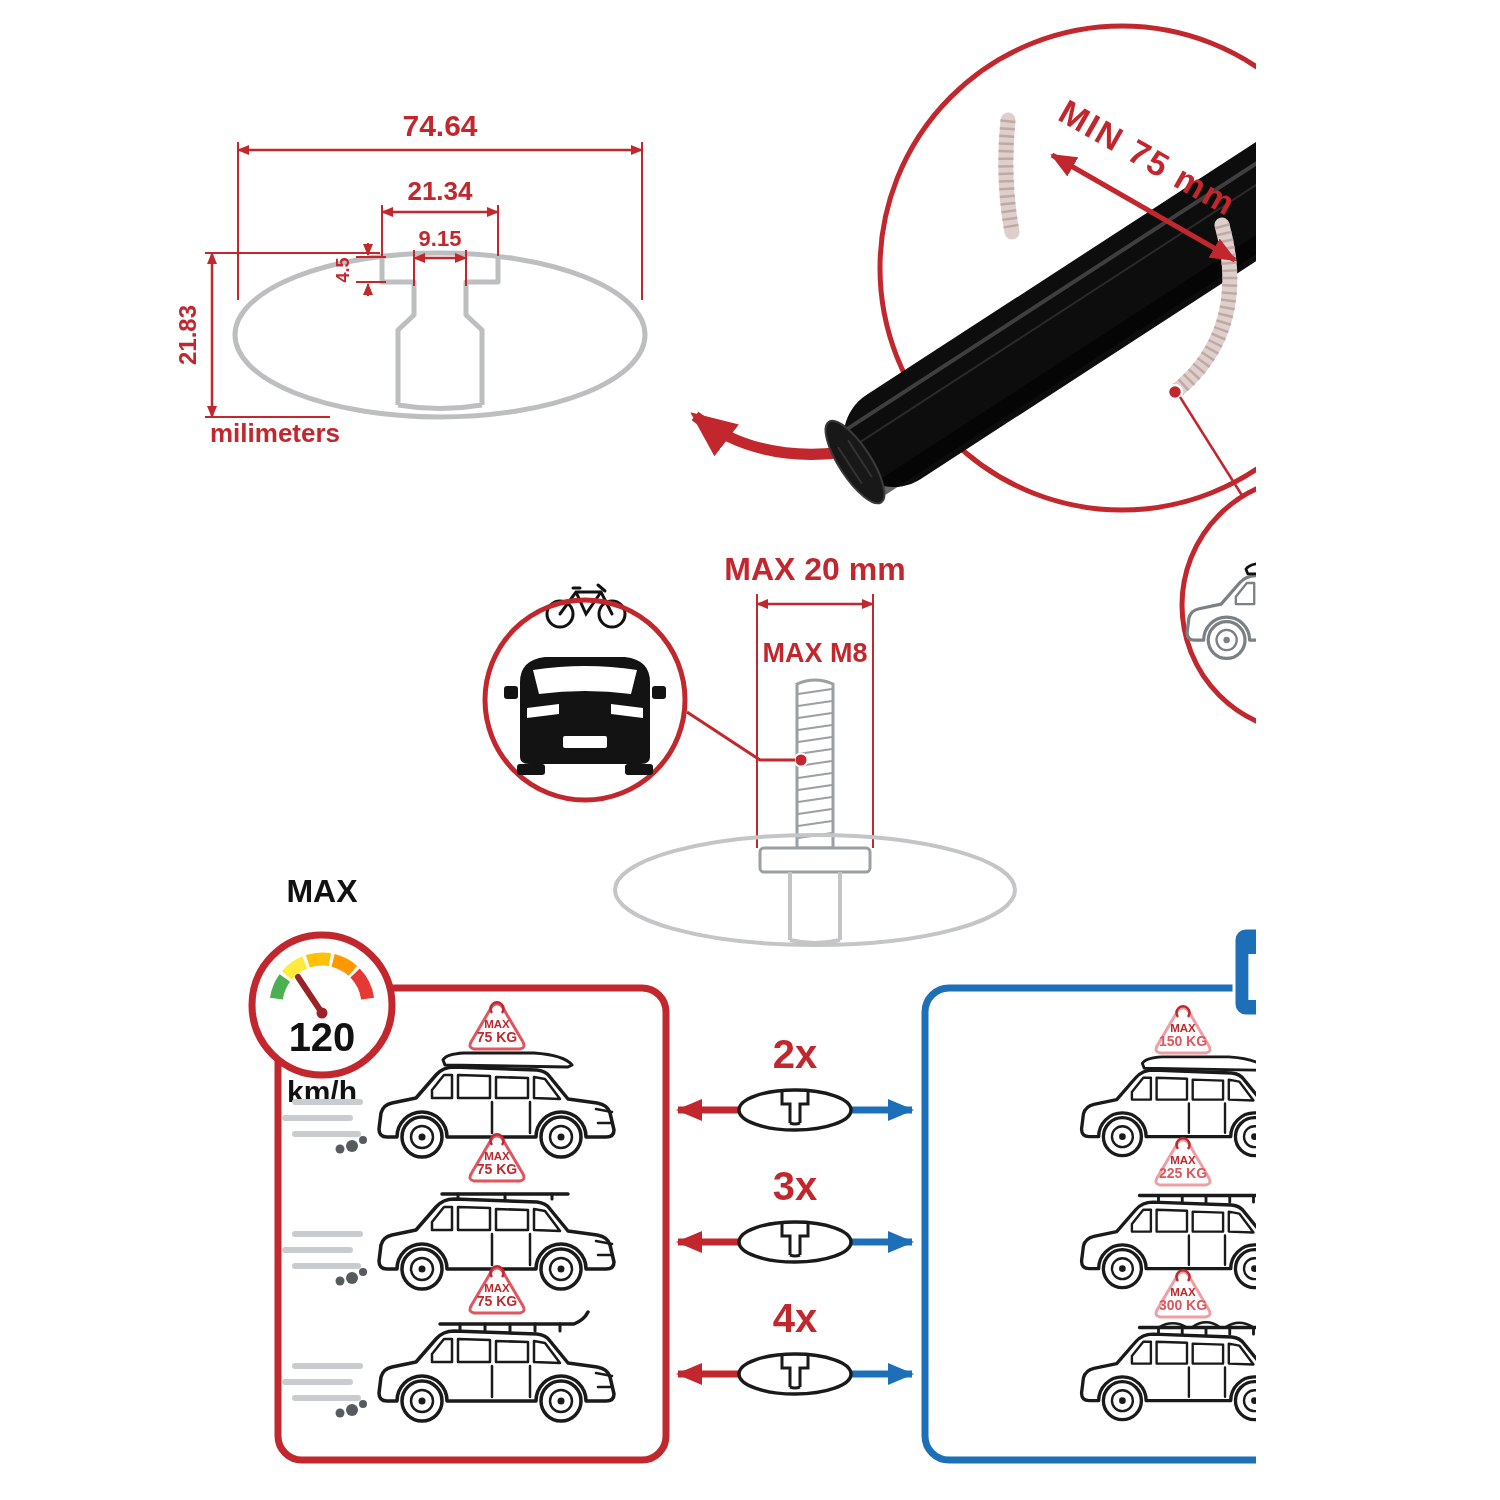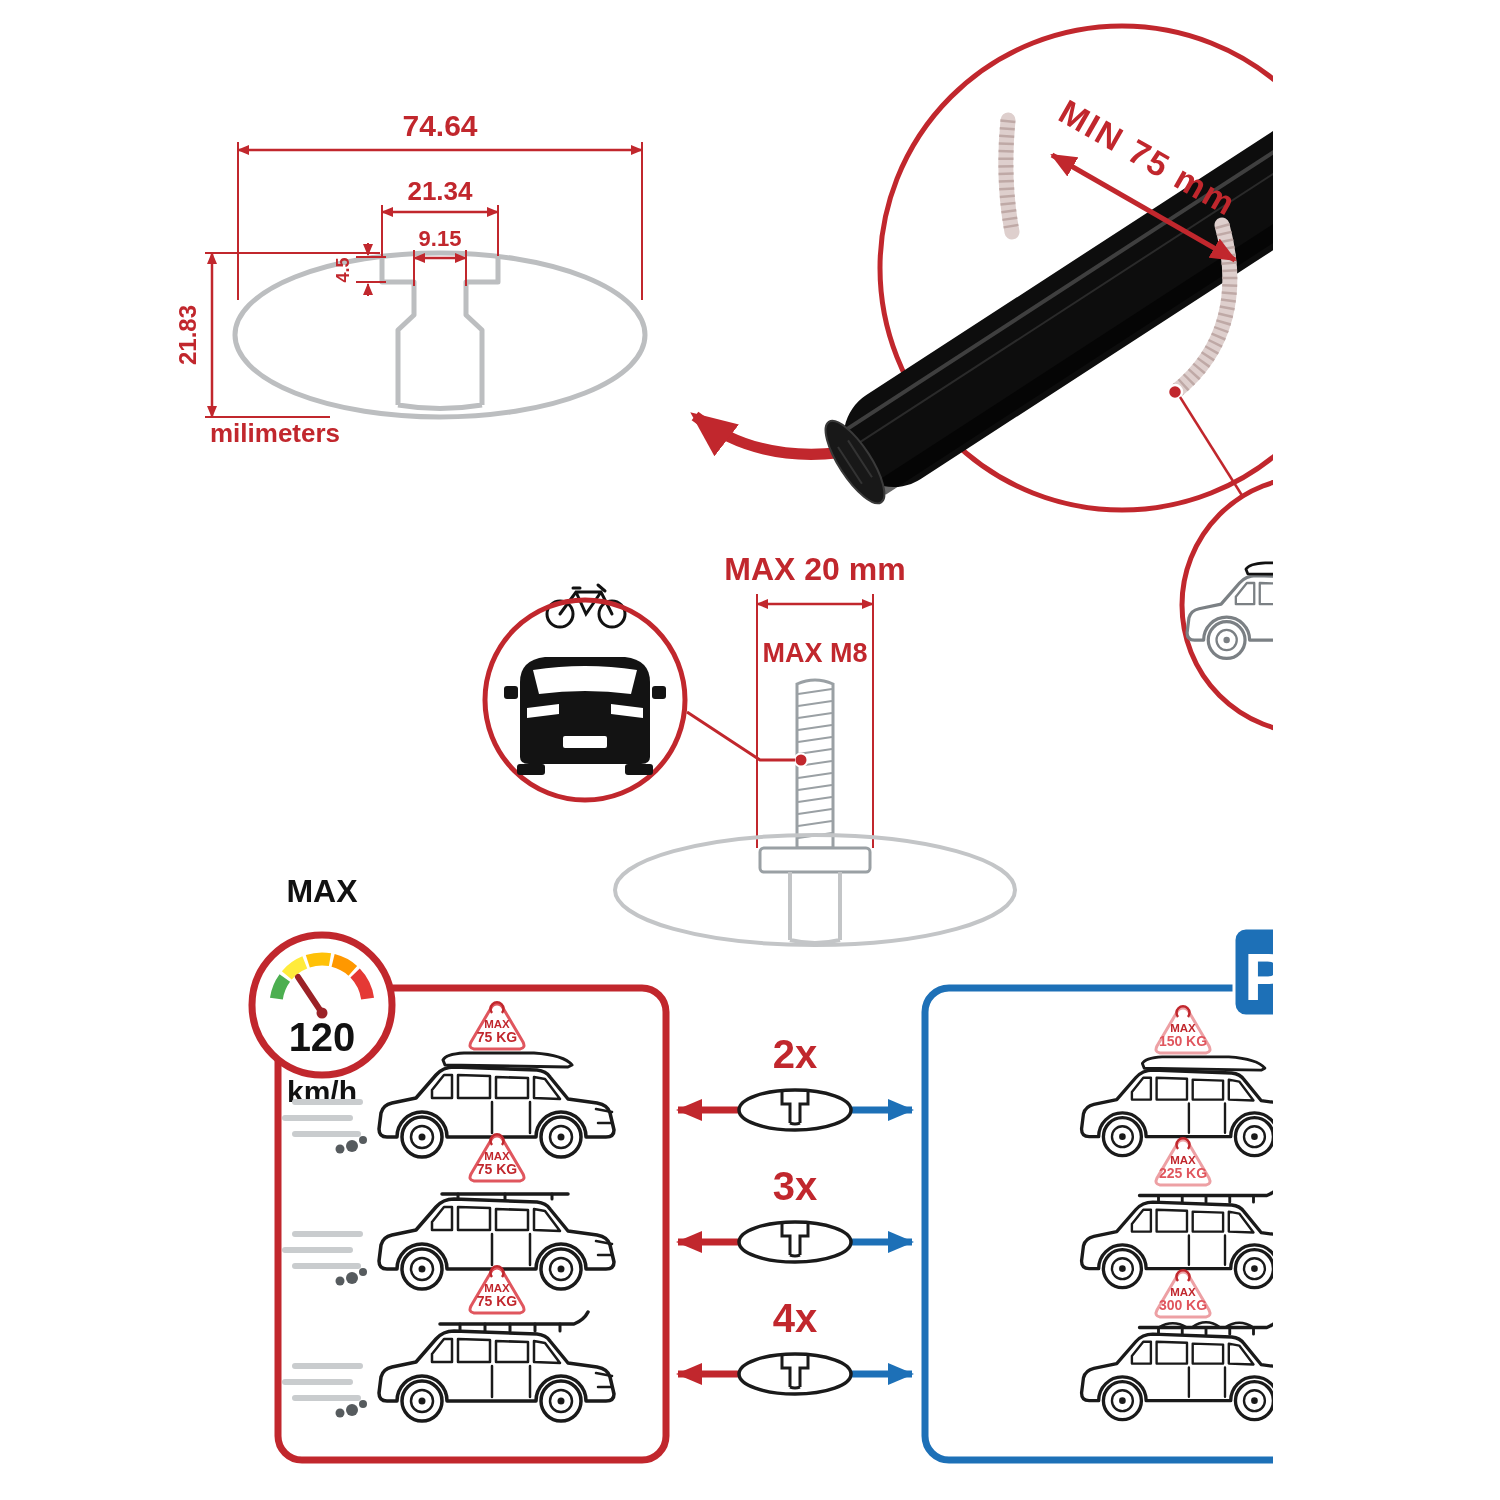--- a/index.html
+++ b/index.html
@@ -1,17 +1,17 @@
 <!DOCTYPE html>
 <html><head>
 <meta charset="utf-8">
 <style>
   html,body{margin:0;padding:0;background:#ffffff;}
   .canvas{position:relative;width:1256px;height:1500px;background:#fff;overflow:hidden;
-          font-family:"Liberation Sans",sans-serif;padding-left:17px;}
+          font-family:"Liberation Sans",sans-serif;}
   svg{position:absolute;inset:0;}
   svg text{font-family:"Liberation Sans",sans-serif;}
 </style>
 </head>
 <body>
 
 <div class="canvas">
 <svg width="1500" height="1500" viewBox="0 0 1500 1500">
 
   <defs>

